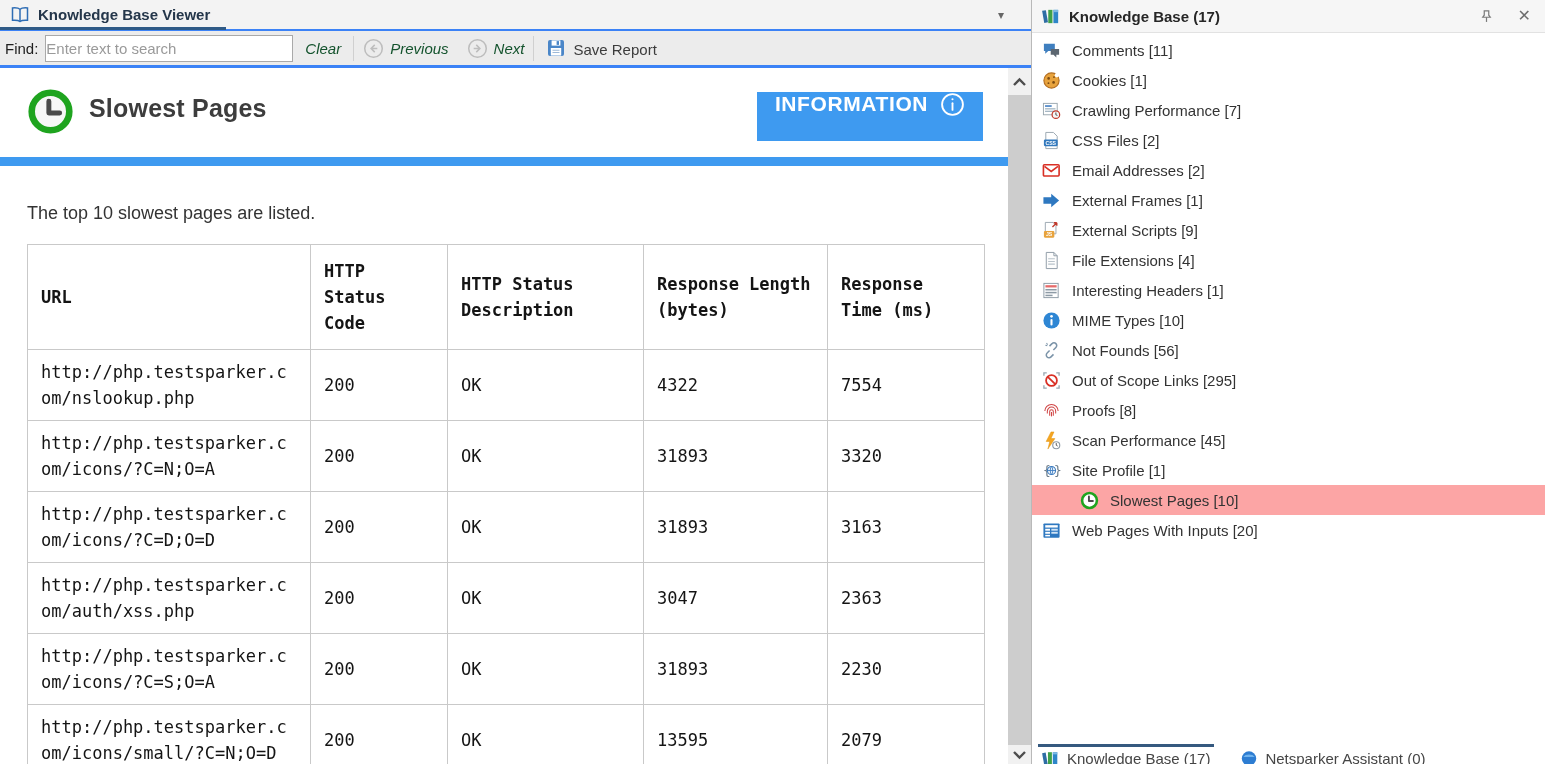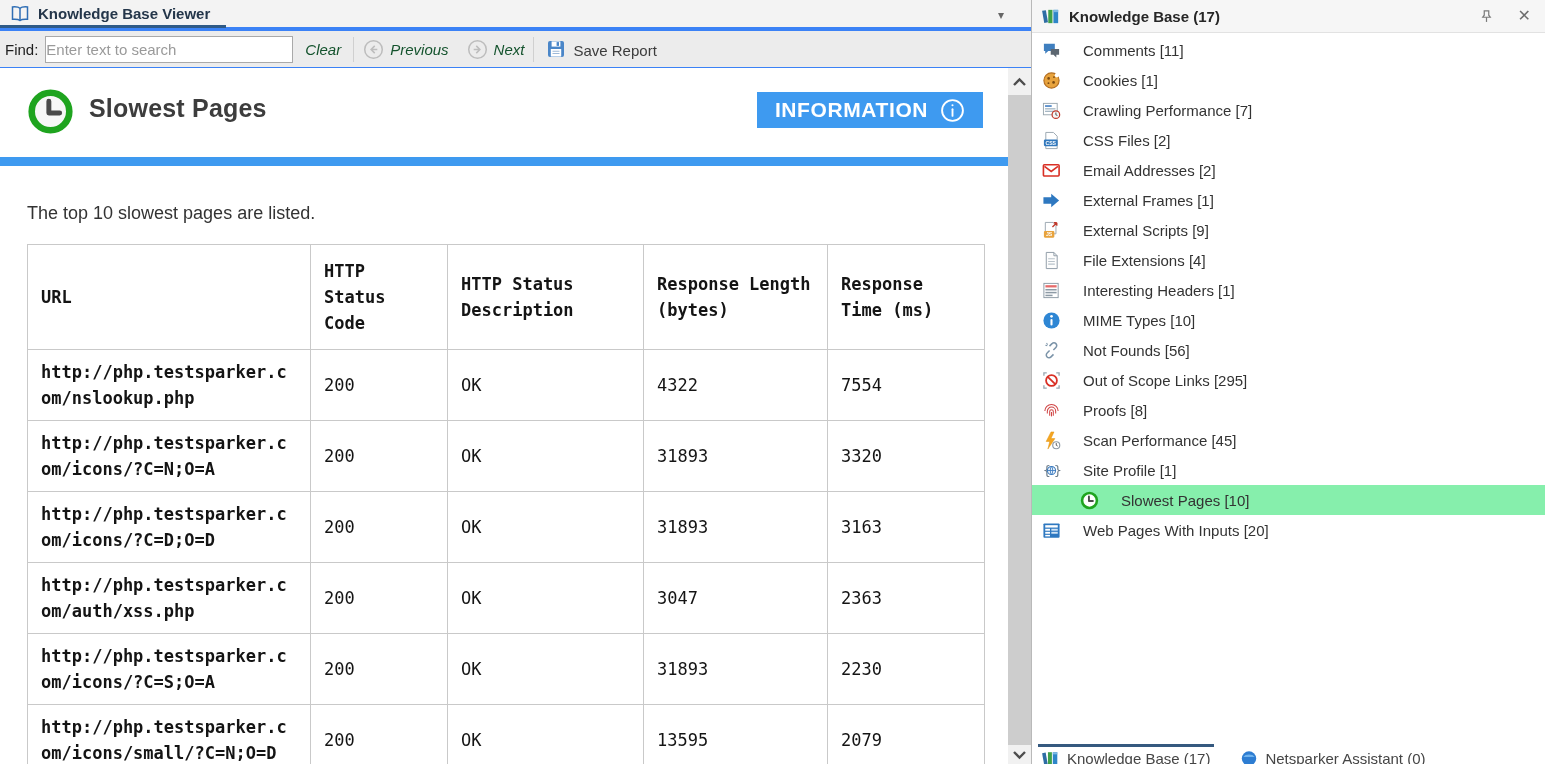--- a/index.html
+++ b/index.html
@@ -2,66 +2,66 @@
 <html><head>
 <meta charset="utf-8">
 <style>
   * { margin:0; padding:0; box-sizing:border-box; }
   html,body { width:1545px; height:764px; overflow:hidden; }
   body { font-family:"Liberation Sans","DejaVu Sans",sans-serif; background:#fff; }
   .app { display:flex; width:1545px; height:764px; }
   .left { width:1031px; display:flex; flex-direction:column; }
 
   
-  .tabstrip { height:31px; background:#f3f3f3; border-bottom:4px solid #3b82f6; position:relative; display:flex; align-items:flex-start; flex:none; }
+  .tabstrip { height:31px; background:#f3f3f3; border-bottom:2px solid #3b82f6; position:relative; display:flex; align-items:flex-start; flex:none; }
   .doc-tab { display:flex; align-items:center; gap:8px; height:100%; padding:0 16px 0 10px; position:relative; cursor:default; }
   .doc-tab::after { content:""; position:absolute; left:0; right:0; bottom:-1px; height:3px; background:#2f5a86; }
   .doc-tab-label { font-weight:bold; font-size:15px; color:#24364a; white-space:nowrap; }
   .tab-caret { position:absolute; left:998px; top:8px; color:#666; font-size:12px; }
 
   
-  .toolbar { height:37px; background:#ececec; border-bottom:1px solid #3b82f6; display:flex; align-items:center; font-size:15px; color:#1e1e1e; padding-left:5px; flex:none; }
+  .toolbar { height:37px; background:#ececec; border-bottom:3px solid #3b82f6; display:flex; align-items:center; font-size:15px; color:#1e1e1e; padding-left:5px; flex:none; }
   .find-input { width:248px; height:27px; border:1px solid #a9a9a9; font-family:"Liberation Sans","DejaVu Sans",sans-serif; font-size:15px; padding:0 0; color:#333; margin-left:7px; background:#fff; }
   .find-input::placeholder { color:#9a9a9a; }
   .tb-disabled { color:#14532d;font-style:italic; }
   .tb-txtbtn { margin:0 12px; white-space:nowrap; }
   .tb-sep { width:1px; height:25px; background:#d0d0d0; }
   .tb-navbtn { display:flex; align-items:center; gap:6px; margin:0 9px; white-space:nowrap; }
   .tb-save { display:flex; align-items:flex-end; gap:7px; margin-left:12px; color:#3c3c3c; white-space:nowrap; }
 
   
   .content-wrap { flex:1; display:flex; background:#fff; min-height:0; }
   .content { width:1008px; position:relative; overflow:hidden; }
   .vscroll { width:23px; background:#f0f0f0; display:flex; flex-direction:column; }
   .vs-btn { height:27px; display:flex; align-items:center; justify-content:center; background:#f1f1f1; flex:none; }
   .vs-thumb { flex:1; background:#cdcdcd; }
 
   .report-header { position:relative; height:89px; }
   .clock-big { position:absolute; left:27px; top:20px; }
   .report-title { position:absolute; left:89px; top:26px; font-size:25px; font-weight:bold; color:#3d3d3d; letter-spacing:0.2px; }
-  .info-btn { position:absolute; left:757px; top:24px; width:226px; height:36px; background:#3e9af0; color:#fff; display:flex; align-items:center; justify-content:center; gap:12px; font-size:21px; font-weight:bold; letter-spacing:0.6px; border:none; cursor:pointer; font-family:inherit; }
+  .info-btn { position:absolute; left:757px; top:24px; width:226px; height:49px; background:#3e9af0; color:#fff; display:flex; justify-content:center; gap:12px; font-size:21px; font-weight:bold; letter-spacing:0.6px; border:none; cursor:pointer; font-family:inherit; }
   .blue-bar { height:9px; background:#3e9af0; }
   .intro { margin:37px 12px 0 27px; font-size:18px; color:#333; }
 
   table.report-table { border-collapse:collapse; table-layout:fixed; width:957px; margin:20px 0 0 27px;
     font-family:"DejaVu Sans Mono","Liberation Mono",monospace; font-size:17px; line-height:26px; color:#141414; }
   .report-table th, .report-table td { border:1px solid #c9c9c9; text-align:left; vertical-align:middle; }
   .report-table th { font-weight:bold; padding:13px; }
   .report-table td { padding:9px 13px; }
-  td.url-cell { padding-right:20px; word-break:break-all;font-weight:bold; }
+  td.url-cell { padding-right:20px; word-break:break-all; }
 
   
   .kb-panel { width:514px; border-left:1px solid #b9b9b9; position:relative; background:#fff; overflow:hidden; }
   .kb-header { height:33px; display:flex; align-items:center; padding:0 14px 0 10px; background:#f6f6f6; border-bottom:1px solid #e2e2e2; }
   .kb-title { font-weight:bold; font-size:15px; color:#262626; margin-left:8px; flex:1; }
   .kb-pin { margin-right:24px; display:flex; }
   .kb-close { color:#6e6e6e; font-size:16px; line-height:1; }
   .kb-list { padding-top:2px; }
-  .kb-item { height:30px; display:flex; align-items:center; padding-left:10px; gap:22px; font-size:15px; color:#333; cursor:default; }
-  .kb-item.selected { background:#86efac;padding-left:48px; }
+  .kb-item { height:30px; display:flex; align-items:center; padding-left:10px; gap:11px; font-size:15px; color:#333; cursor:default; }
+  .kb-item.selected { background:#fca5a5;padding-left:48px; }
   .kb-icon { width:19px; height:19px; display:flex; flex:none; }
   .kb-icon svg { width:19px; height:19px; }
   .kb-tabs { position:absolute; left:0; top:744px; width:514px; height:20px; background:#fff; }
   .kb-tab-indicator { position:absolute; left:6px; top:0; width:176px; height:3px; background:#35597f; }
   .kb-tab-row { position:absolute; top:5px; left:10px; display:flex; gap:30px; align-items:center; font-size:15px; color:#454545; white-space:nowrap; }
   .kb-bottom-tab { display:flex; align-items:center; gap:7px; }
   .kb-bottom-tab .kb-icon { width:18px; height:18px; }
 </style>
 </head>
 <body>

